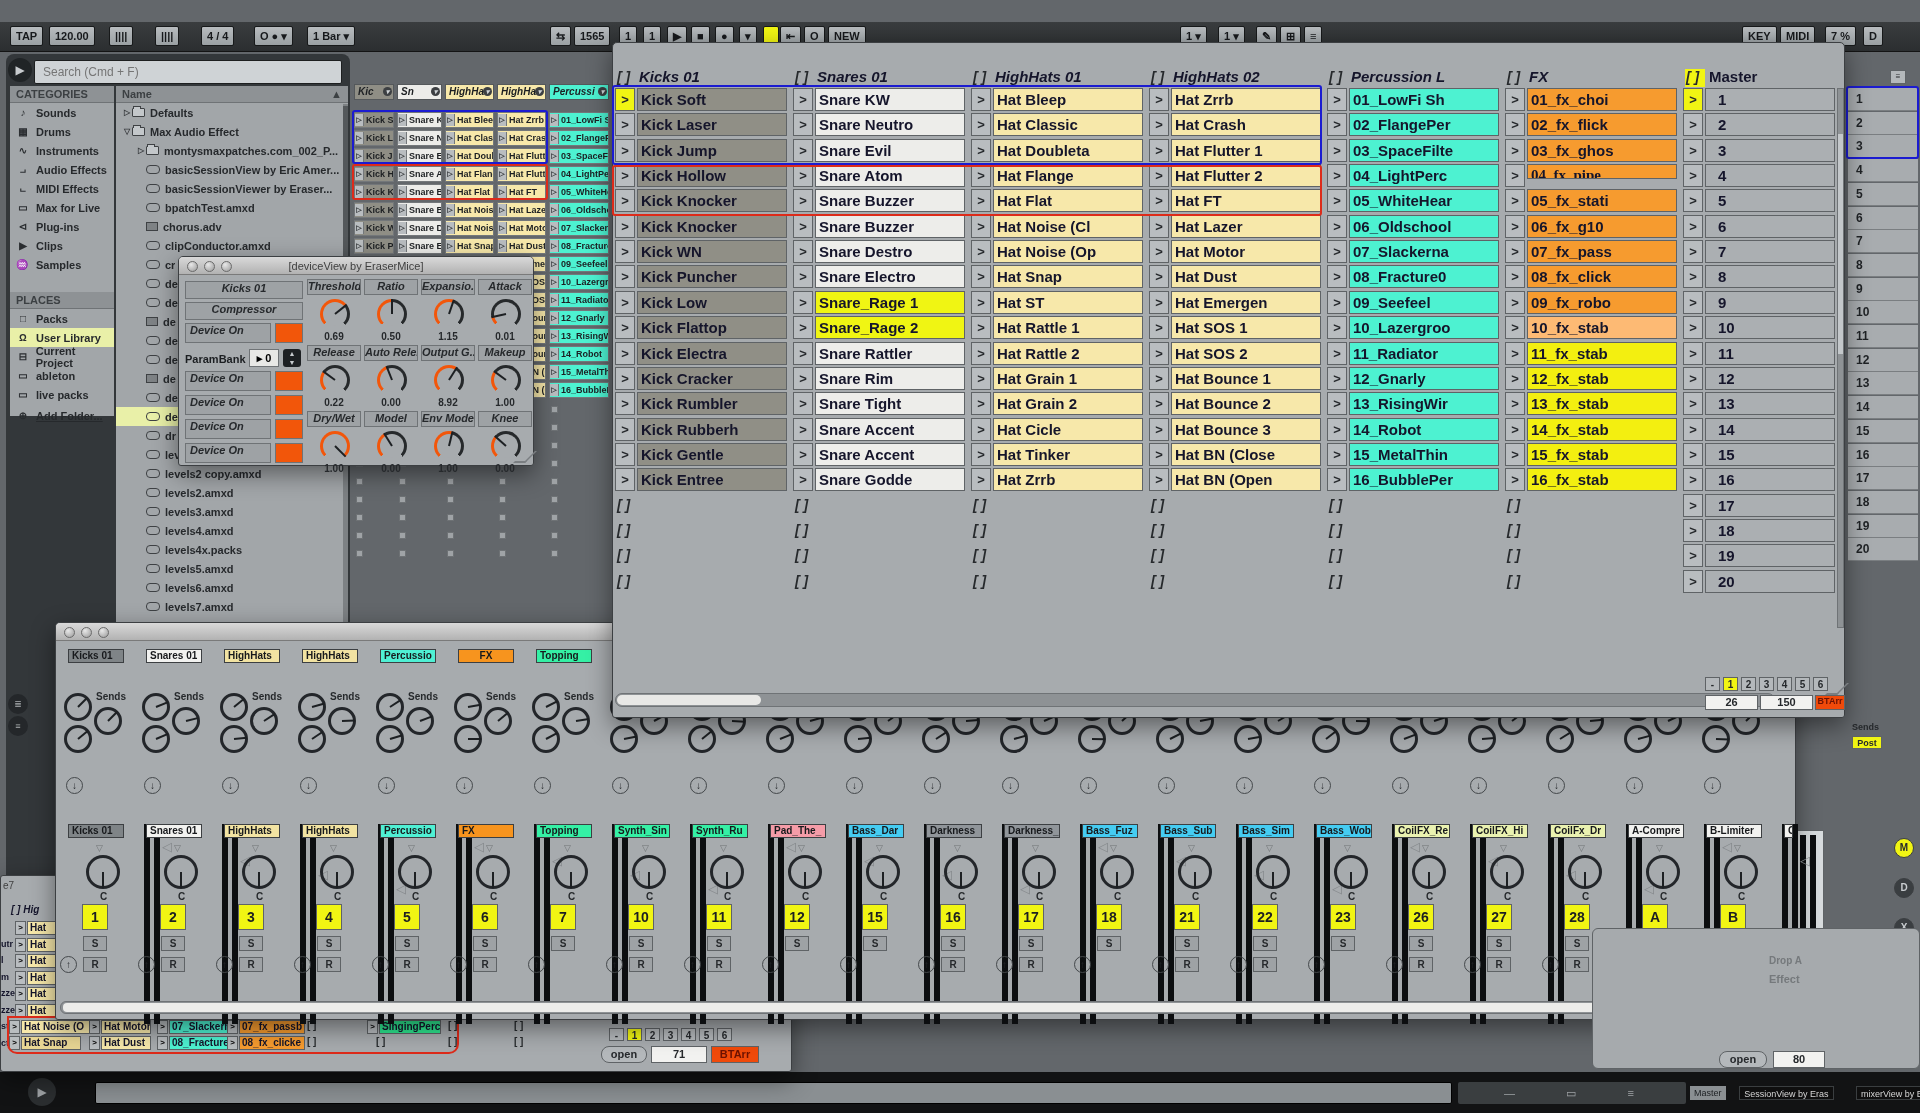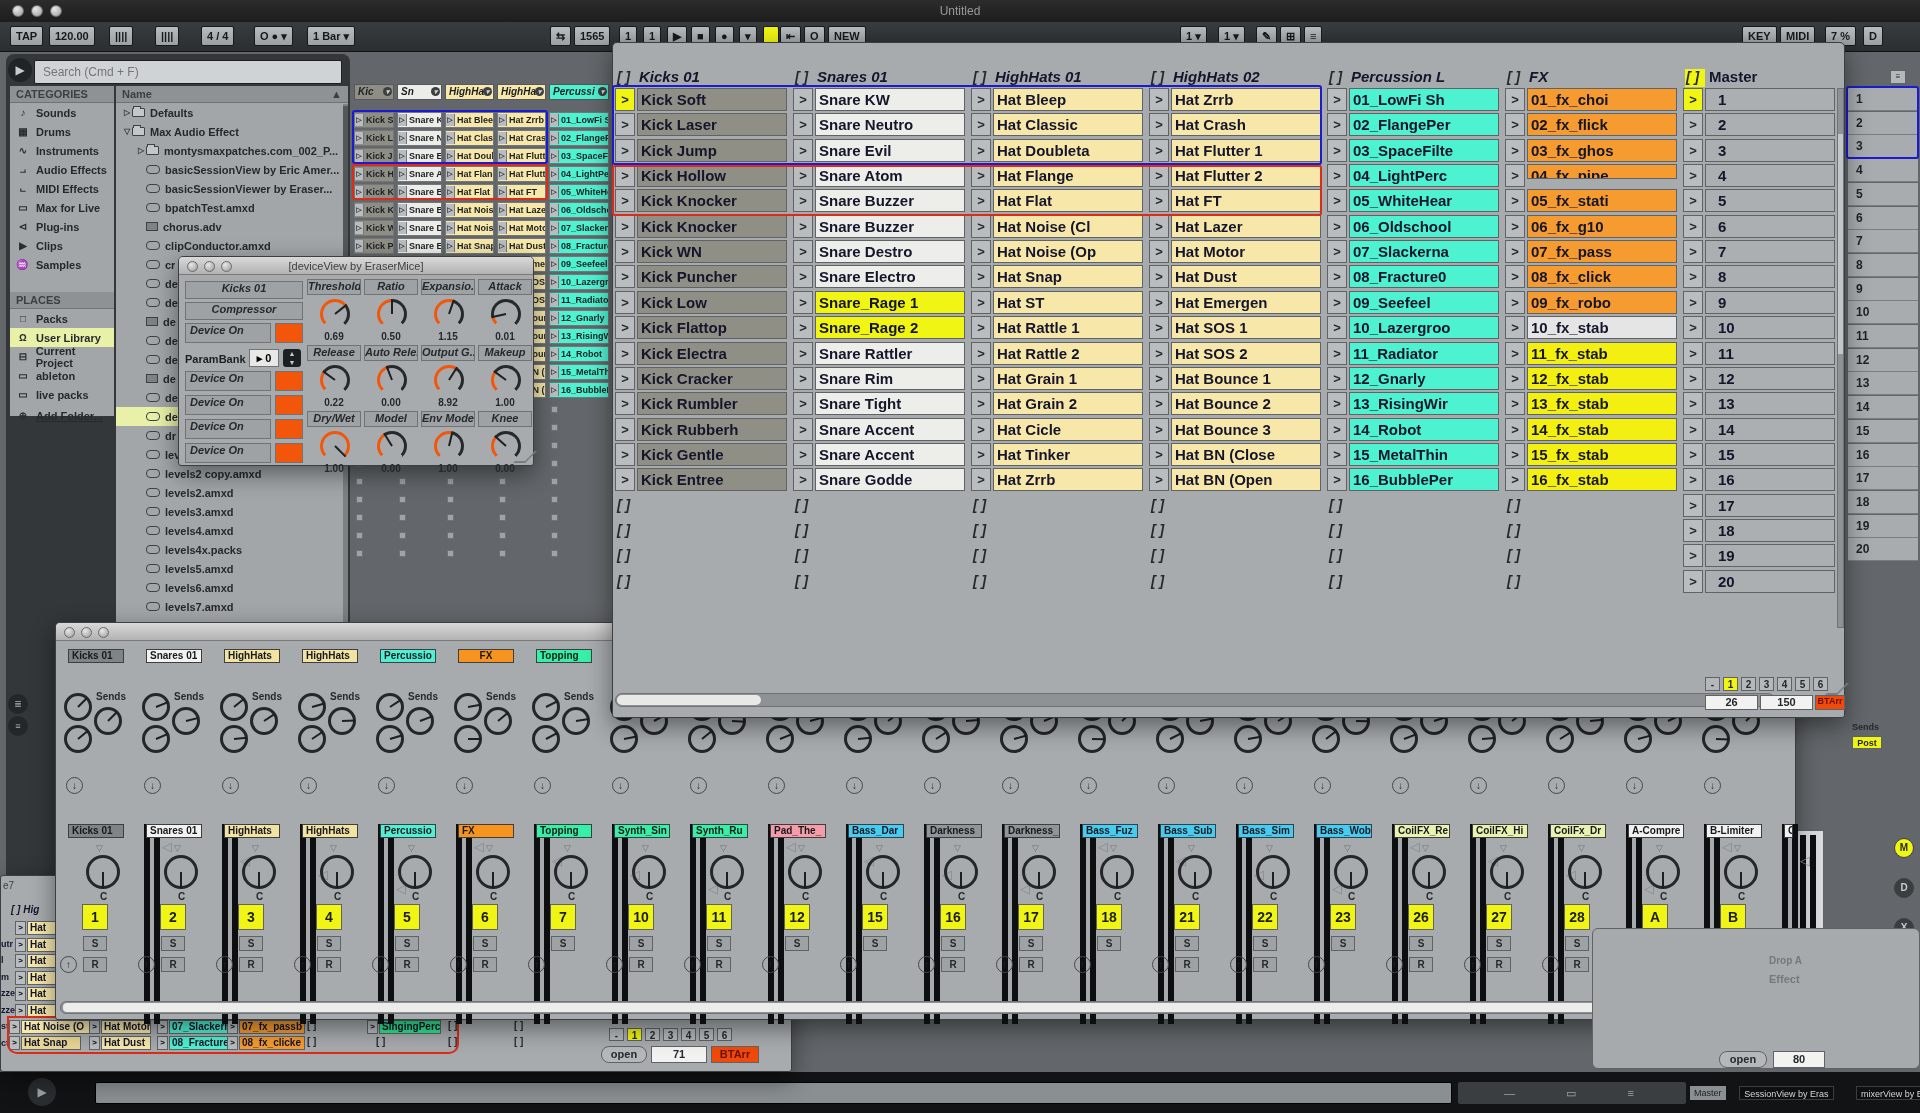--- a/index.html
+++ b/index.html
@@ -88,26 +88,20 @@
   .fr-cell { position:absolute; height:14px; border:1px solid #5f6366; font-size:10px; font-weight:bold; color:#15152b; padding:0 2px; overflow:hidden; white-space:nowrap; line-height:12px; }
   .fr-btn { position:absolute; width:11px; height:14px; background:#b9bdc0; border:1px solid #5f6366; font-size:8px; font-weight:bold; text-align:center; line-height:12px; }
   #bottom-bar { left:0; top:1072px; width:1920px; height:41px; background:#121314; }
   .bb-chip { position:absolute; top:14px; height:14px; font-size:9px; line-height:14px; padding:0 4px; overflow:hidden; white-space:nowrap; }
 </style>
 </head>
 <body>
 
 <div id="root">
 
-  <div id="mac-titlebar" class="abs">
-    <div class="abs traffic tl-gray" style="left:12px;top:5px;width:12px;height:12px;"></div>
-    <div class="abs traffic tl-gray" style="left:31px;top:5px;width:12px;height:12px;"></div>
-    <div class="abs traffic tl-gray" style="left:50px;top:5px;width:12px;height:12px;"></div>
-    <div id="mac-title">Untitled</div>
-  </div>
 
   <div id="toolbar" class="abs">
       <div class="tb-chip " style="left: 10px;">TAP</div>
       <div class="tb-chip " style="left: 49px;">120.00</div>
       <div class="tb-chip " style="left: 109px;">||||</div>
       <div class="tb-chip " style="left: 155px;">||||</div>
       <div class="tb-chip " style="left: 201px;">4 / 4</div>
       <div class="tb-chip " style="left: 254px;">O ● ▾</div>
       <div class="tb-chip " style="left: 307px;">1 Bar ▾</div>
       <div class="tb-chip " style="left: 550px;">⇆</div>
@@ -1699,33 +1693,33 @@
         <div class="sv-bracket" style="position: absolute; left: 716px; top: 529.65px; width: 20px; height: 18px;">[ ]</div>
         <div class="sv-bracket" style="position: absolute; left: 894px; top: 26px; width: 20px; height: 18px;">[ ]</div>
         <div class="sv-colhead" style="position: absolute; left: 916px; top: 25px; width: 150px; height: 20px;">FX</div>
         <div class="sv-launch" style="position: absolute; left: 892px; top: 45px; width: 20px; height: 23px;">&gt;</div>
         <div class="sv-cell" style="position: absolute; left: 914px; top: 45px; width: 150px; height: 23px; background: rgb(246, 155, 47);">01_fx_choi</div>
         <div class="sv-launch" style="position: absolute; left: 892px; top: 70.35px; width: 20px; height: 23px;">&gt;</div>
         <div class="sv-cell" style="position: absolute; left: 914px; top: 70.35px; width: 150px; height: 23px; background: rgb(246, 155, 47);">02_fx_flick</div>
         <div class="sv-launch" style="position: absolute; left: 892px; top: 95.7px; width: 20px; height: 23px;">&gt;</div>
         <div class="sv-cell" style="position: absolute; left: 914px; top: 95.7px; width: 150px; height: 23px; background: rgb(246, 155, 47);">03_fx_ghos</div>
         <div class="sv-launch" style="position: absolute; left: 892px; top: 121.05px; width: 20px; height: 23px;">&gt;</div>
-        <div class="sv-cell" style="position: absolute; left: 914px; top: 121.05px; width: 150px; height: 15px; background: rgb(246, 155, 47);">04_fx_pipe</div>
+        <div class="sv-cell" style="position: absolute; left: 914px; top: 121.05px; width: 150px; height: 15px; background: rgb(246, 155, 47); font-family: Liberation Serif, serif;">04_fx_pipe</div>
         <div class="sv-launch" style="position: absolute; left: 892px; top: 146.4px; width: 20px; height: 23px;">&gt;</div>
         <div class="sv-cell" style="position: absolute; left: 914px; top: 146.4px; width: 150px; height: 23px; background: rgb(246, 155, 47);">05_fx_stati</div>
         <div class="sv-launch" style="position: absolute; left: 892px; top: 171.75px; width: 20px; height: 23px;">&gt;</div>
         <div class="sv-cell" style="position: absolute; left: 914px; top: 171.75px; width: 150px; height: 23px; background: rgb(246, 155, 47);">06_fx_g10</div>
         <div class="sv-launch" style="position: absolute; left: 892px; top: 197.1px; width: 20px; height: 23px;">&gt;</div>
         <div class="sv-cell" style="position: absolute; left: 914px; top: 197.1px; width: 150px; height: 23px; background: rgb(246, 155, 47);">07_fx_pass</div>
         <div class="sv-launch" style="position: absolute; left: 892px; top: 222.45px; width: 20px; height: 23px;">&gt;</div>
         <div class="sv-cell" style="position: absolute; left: 914px; top: 222.45px; width: 150px; height: 23px; background: rgb(246, 155, 47);">08_fx_click</div>
         <div class="sv-launch" style="position: absolute; left: 892px; top: 247.8px; width: 20px; height: 23px;">&gt;</div>
         <div class="sv-cell" style="position: absolute; left: 914px; top: 247.8px; width: 150px; height: 23px; background: rgb(246, 155, 47);">09_fx_robo</div>
         <div class="sv-launch" style="position: absolute; left: 892px; top: 273.15px; width: 20px; height: 23px;">&gt;</div>
-        <div class="sv-cell" style="position: absolute; left: 914px; top: 273.15px; width: 150px; height: 23px; background: #e5e5e5;">10_fx_stab</div>
+        <div class="sv-cell" style="position: absolute; left: 914px; top: 273.15px; width: 150px; height: 23px; background: #fdba74;">10_fx_stab</div>
         <div class="sv-launch" style="position: absolute; left: 892px; top: 298.5px; width: 20px; height: 23px;">&gt;</div>
         <div class="sv-cell" style="position: absolute; left: 914px; top: 298.5px; width: 150px; height: 23px; background: rgb(243, 239, 16);">11_fx_stab</div>
         <div class="sv-launch" style="position: absolute; left: 892px; top: 323.85px; width: 20px; height: 23px;">&gt;</div>
         <div class="sv-cell" style="position: absolute; left: 914px; top: 323.85px; width: 150px; height: 23px; background: rgb(243, 239, 16);">12_fx_stab</div>
         <div class="sv-launch" style="position: absolute; left: 892px; top: 349.2px; width: 20px; height: 23px;">&gt;</div>
         <div class="sv-cell" style="position: absolute; left: 914px; top: 349.2px; width: 150px; height: 23px; background: rgb(243, 239, 16);">13_fx_stab</div>
         <div class="sv-launch" style="position: absolute; left: 892px; top: 374.55px; width: 20px; height: 23px;">&gt;</div>
         <div class="sv-cell" style="position: absolute; left: 914px; top: 374.55px; width: 150px; height: 23px; background: rgb(243, 239, 16);">14_fx_stab</div>
         <div class="sv-launch" style="position: absolute; left: 892px; top: 399.9px; width: 20px; height: 23px;">&gt;</div>
         <div class="sv-cell" style="position: absolute; left: 914px; top: 399.9px; width: 150px; height: 23px; background: rgb(243, 239, 16);">15_fx_stab</div>

